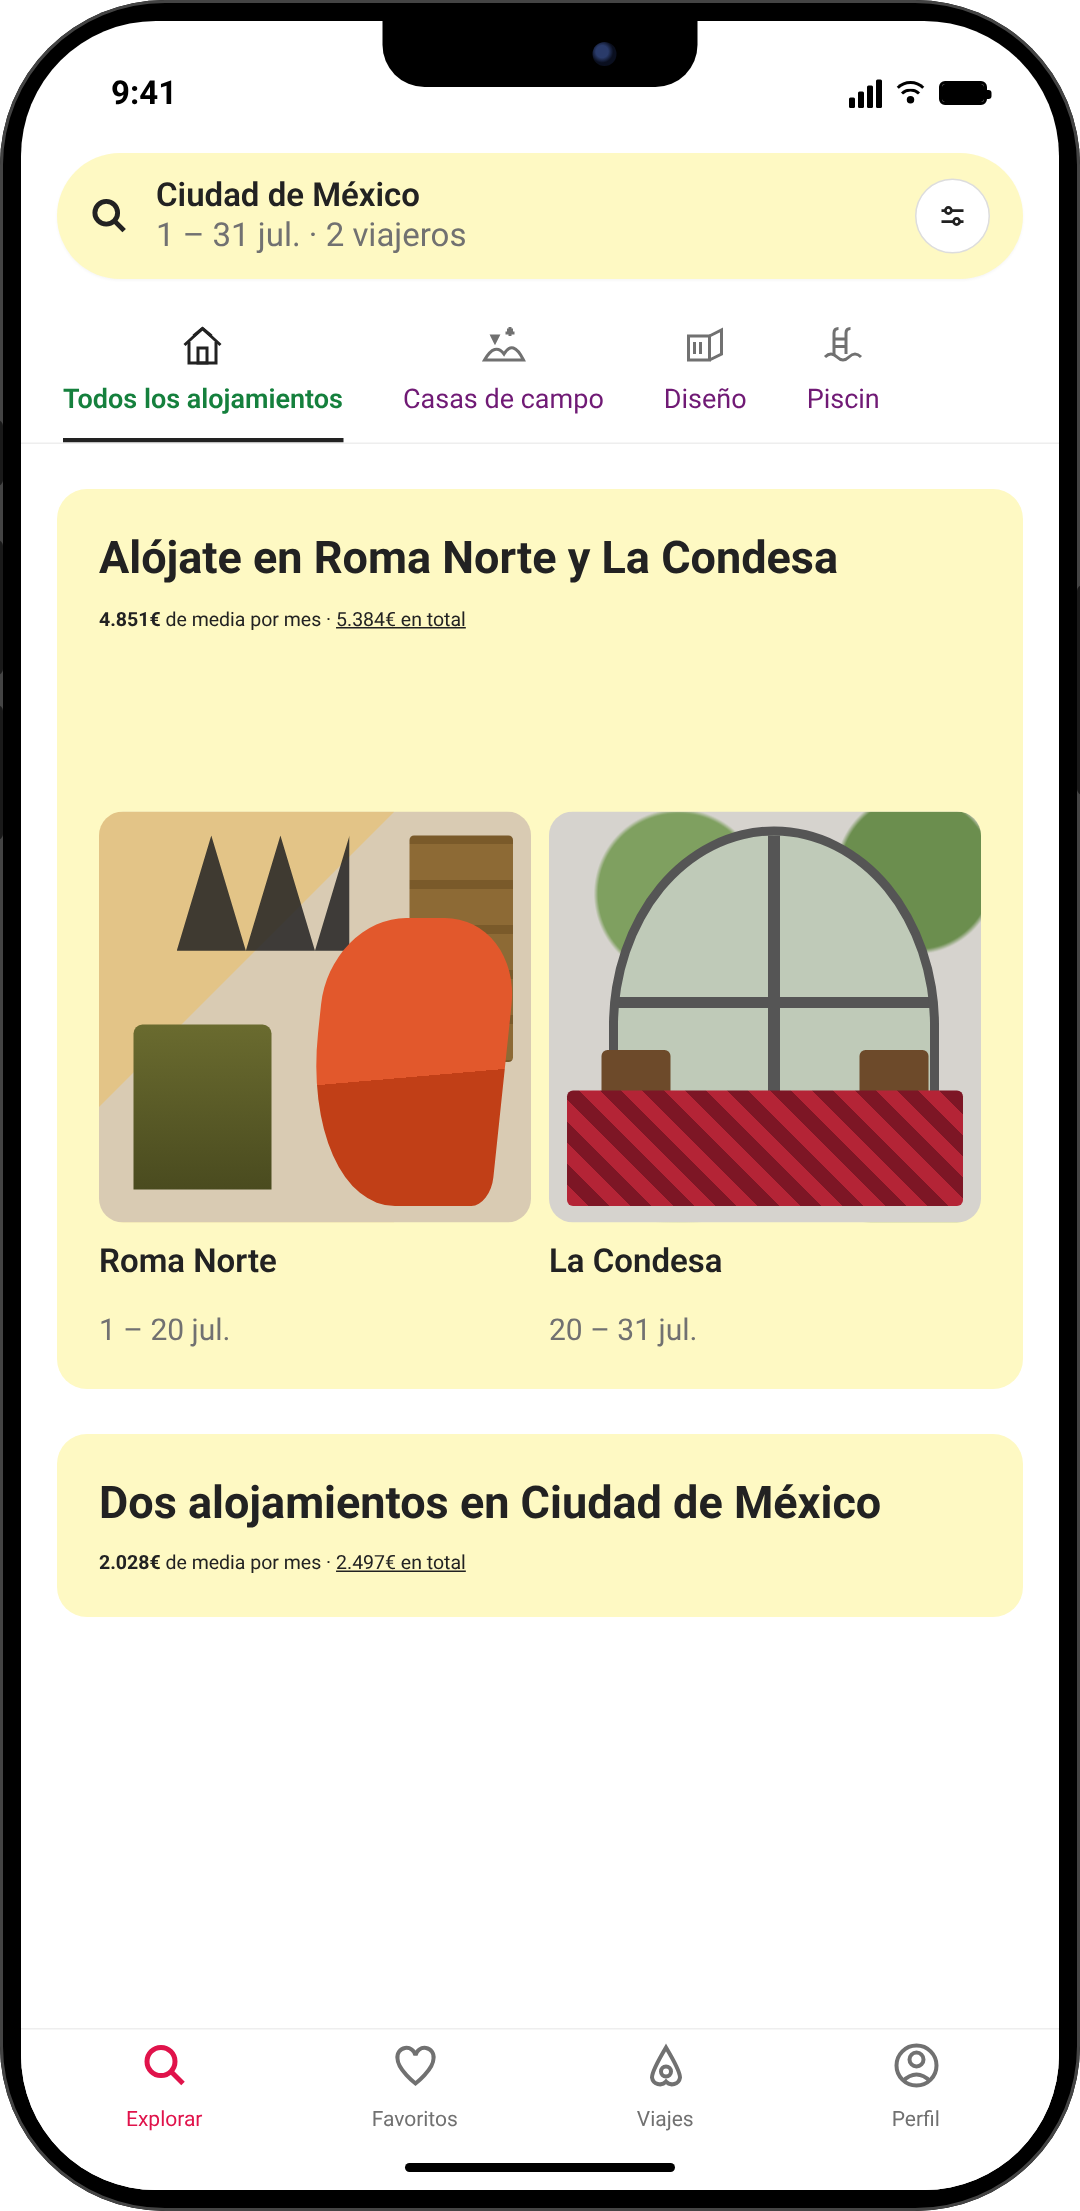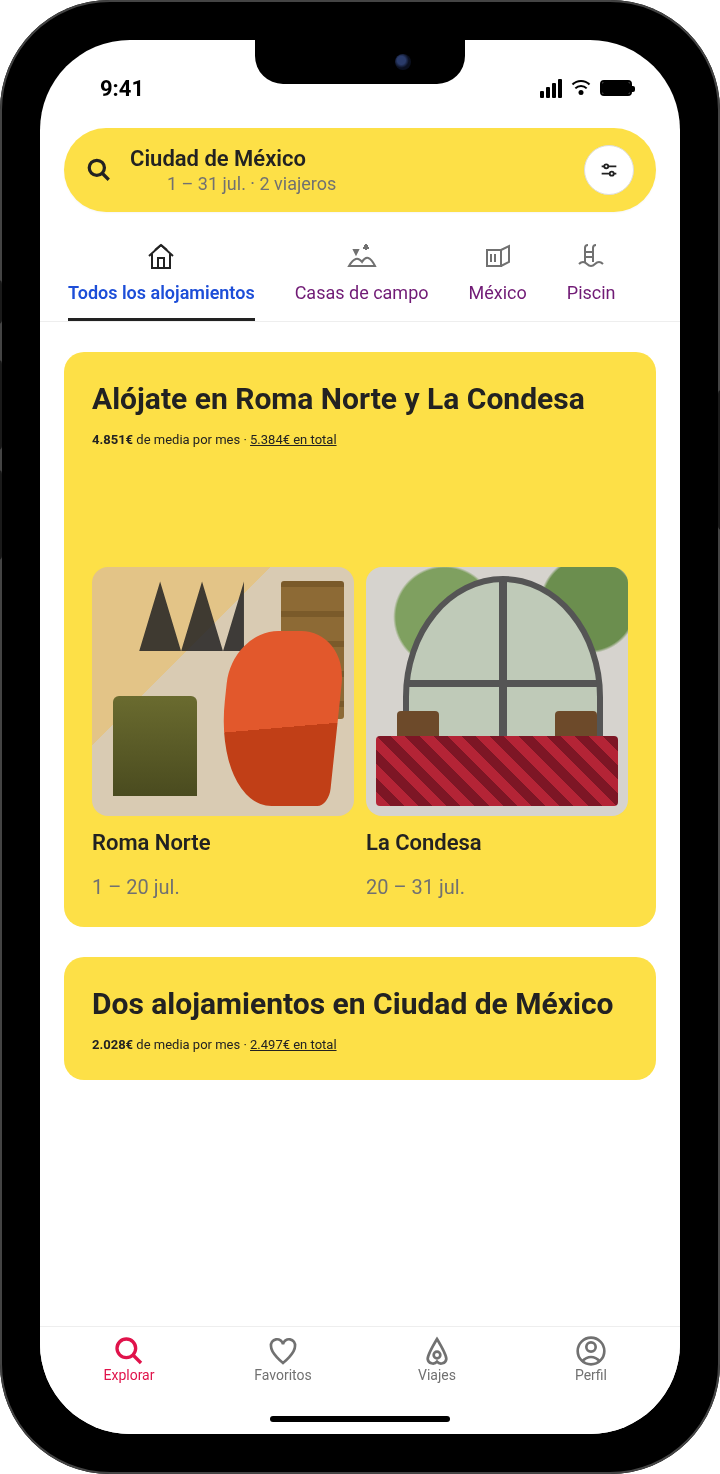--- a/index.html
+++ b/index.html
@@ -11,21 +11,21 @@
     align-items: center;
     justify-content: center;
   }
 
   
   .device {
     width: 720px;
     height: 1474px;
     background: #000;
     border-radius: 110px;
-    padding: 40px;
+    padding: 14px;
     position: relative;
     box-shadow: 0 0 0 2px #444 inset;
   }
   .device .side-btn { position:absolute; background:#1a1a1a; border-radius:6px; }
   .device .side-btn.left1 { left:-6px; top:280px; width:8px; height:44px; }
   .device .side-btn.left2 { left:-6px; top:360px; width:8px; height:90px; }
   .device .side-btn.left3 { left:-6px; top:470px; width:8px; height:90px; }
   .device .side-btn.right1{ right:-6px; top:390px; width:8px; height:140px; }
 
   .screen {
@@ -77,32 +77,32 @@
   .wifi::before{ width:22px; height:11px; top:0;}
   .wifi::after { width:14px; height:7px; top:5px;}
   .wifi span  { width:5px; height:5px; top:10px; background:#000; border:none; border-radius:50%;}
   .batt { width:32px; height:16px; border:2px solid #000; border-radius:4px; position:relative; }
   .batt::after { content:""; position:absolute; right:-5px; top:4px; width:3px; height:6px; background:#000; border-radius:0 2px 2px 0;}
   .batt span { display:block; width:100%; height:100%; background:#000; border-radius:2px; }
 
   
   .search-wrap { padding: 16px 24px 0; }
   .search-pill {
-    background:#fde047;
+    background:#fef9c3;
     border-radius: 999px;
     height: 84px;
     display:flex; align-items:center;
     padding: 0 22px;
     gap:18px;
     box-shadow: 0 1px 2px rgba(0,0,0,0.04);
   }
   .search-pill .mag { width:26px; height:26px; flex:0 0 auto; }
   .search-pill .txt { flex:1; }
   .search-pill .loc { font-size:22px; font-weight:600; color:#222; }
-  .search-pill .sub { font-size:18px; color:#717171; margin-top:2px;margin-left:37px; }
+  .search-pill .sub { font-size:22px; color:#717171; margin-top:2px; }
   .filter-btn {
     width:50px; height:50px; border-radius:50%;
     border:1px solid #ddd;
     display:flex; align-items:center; justify-content:center;
     background:#fff;
   }
 
   
   .cats {
     display:flex; gap:40px;
@@ -111,37 +111,37 @@
     border-bottom:1px solid #eee;
   }
   .cat {
     flex:0 0 auto;
     display:flex; flex-direction:column; align-items:center;
     gap:10px;
     padding-bottom:18px;
     color:#701a75;
     position:relative;
   }
-  .cat.active { color:#1d4ed8; font-weight:600; }
+  .cat.active { color:#15803d; font-weight:600; }
   .cat.active::after {
     content:""; position:absolute; bottom:0; left:0; right:0;
     height:3px; background:#222;
   }
   .cat .ico { width:32px; height:32px; display:flex; align-items:center; justify-content:center; }
   .cat .lbl { font-size:18px; white-space:nowrap; }
 
   
   .scroll {
     height: calc(100% - 72px - 100px - 98px - 98px);
     overflow:hidden;
     padding: 0 24px;
   }
 
   .card {
-    background:#fde047;
+    background:#fef9c3;
     border-radius:20px;
     padding:28px;
     margin-top:30px;
   }
   .card h2 {
     font-size:30px; font-weight:700; line-height:1.25;
     color:#222;
   }
   .price-line { margin-top:14px; font-size:13px; color:#222; }
   .price-line .b { font-weight:700; }
@@ -248,21 +248,21 @@
   .tabbar{
     position:absolute; bottom:0; left:0; right:0;
     height:108px;
     background:#fff;
     border-top:1px solid #eee;
     display:flex;
     padding:8px 12px 22px;
     z-index:15;
   }
   .tab{
-    flex:1; display:flex; flex-direction:column; align-items:center; gap:0;
+    flex:1; display:flex; flex-direction:column; align-items:center; gap:12px;
     color:#717171; font-size:14px;
   }
   .tab.active{ color:#e0134b; }
   .tab .ico{ width:32px; height:32px; display:flex; align-items:center; justify-content:center; }
 
   
   .home-ind{
     position:absolute; bottom:12px; left:50%; transform:translateX(-50%);
     width:180px; height:6px; background:#000; border-radius:999px; z-index:25;
   }
@@ -350,21 +350,21 @@
       </div>
       <div class="cat">
         <span class="ico">
           <svg viewBox="0 0 32 32" fill="none" stroke="#717171" stroke-width="2">
             <rect x="5" y="10" width="14" height="16"></rect>
             <path d="M19 10 L27 6 V22 L19 26"></path>
             <line x1="9" y1="14" x2="9" y2="22"></line>
               <line x1="13" y1="14" x2="13" y2="22"></line>
           </svg>
         </span>
-        <span class="lbl">México</span>
+        <span class="lbl">Diseño</span>
       </div>
       <div class="cat">
         <span class="ico">
           <svg viewBox="0 0 32 32" fill="none" stroke="#717171" stroke-width="2">
             <path d="M4 24 Q8 20 12 24 T20 24 T28 24"></path>
             <path d="M10 22 V8 Q10 5 13 5"></path>
               <path d="M18 22 V8 Q18 5 21 5"></path>
             <line x1="10" y1="12" x2="18" y2="12"></line>
               <line x1="10" y1="17" x2="18" y2="17"></line>
           </svg>

